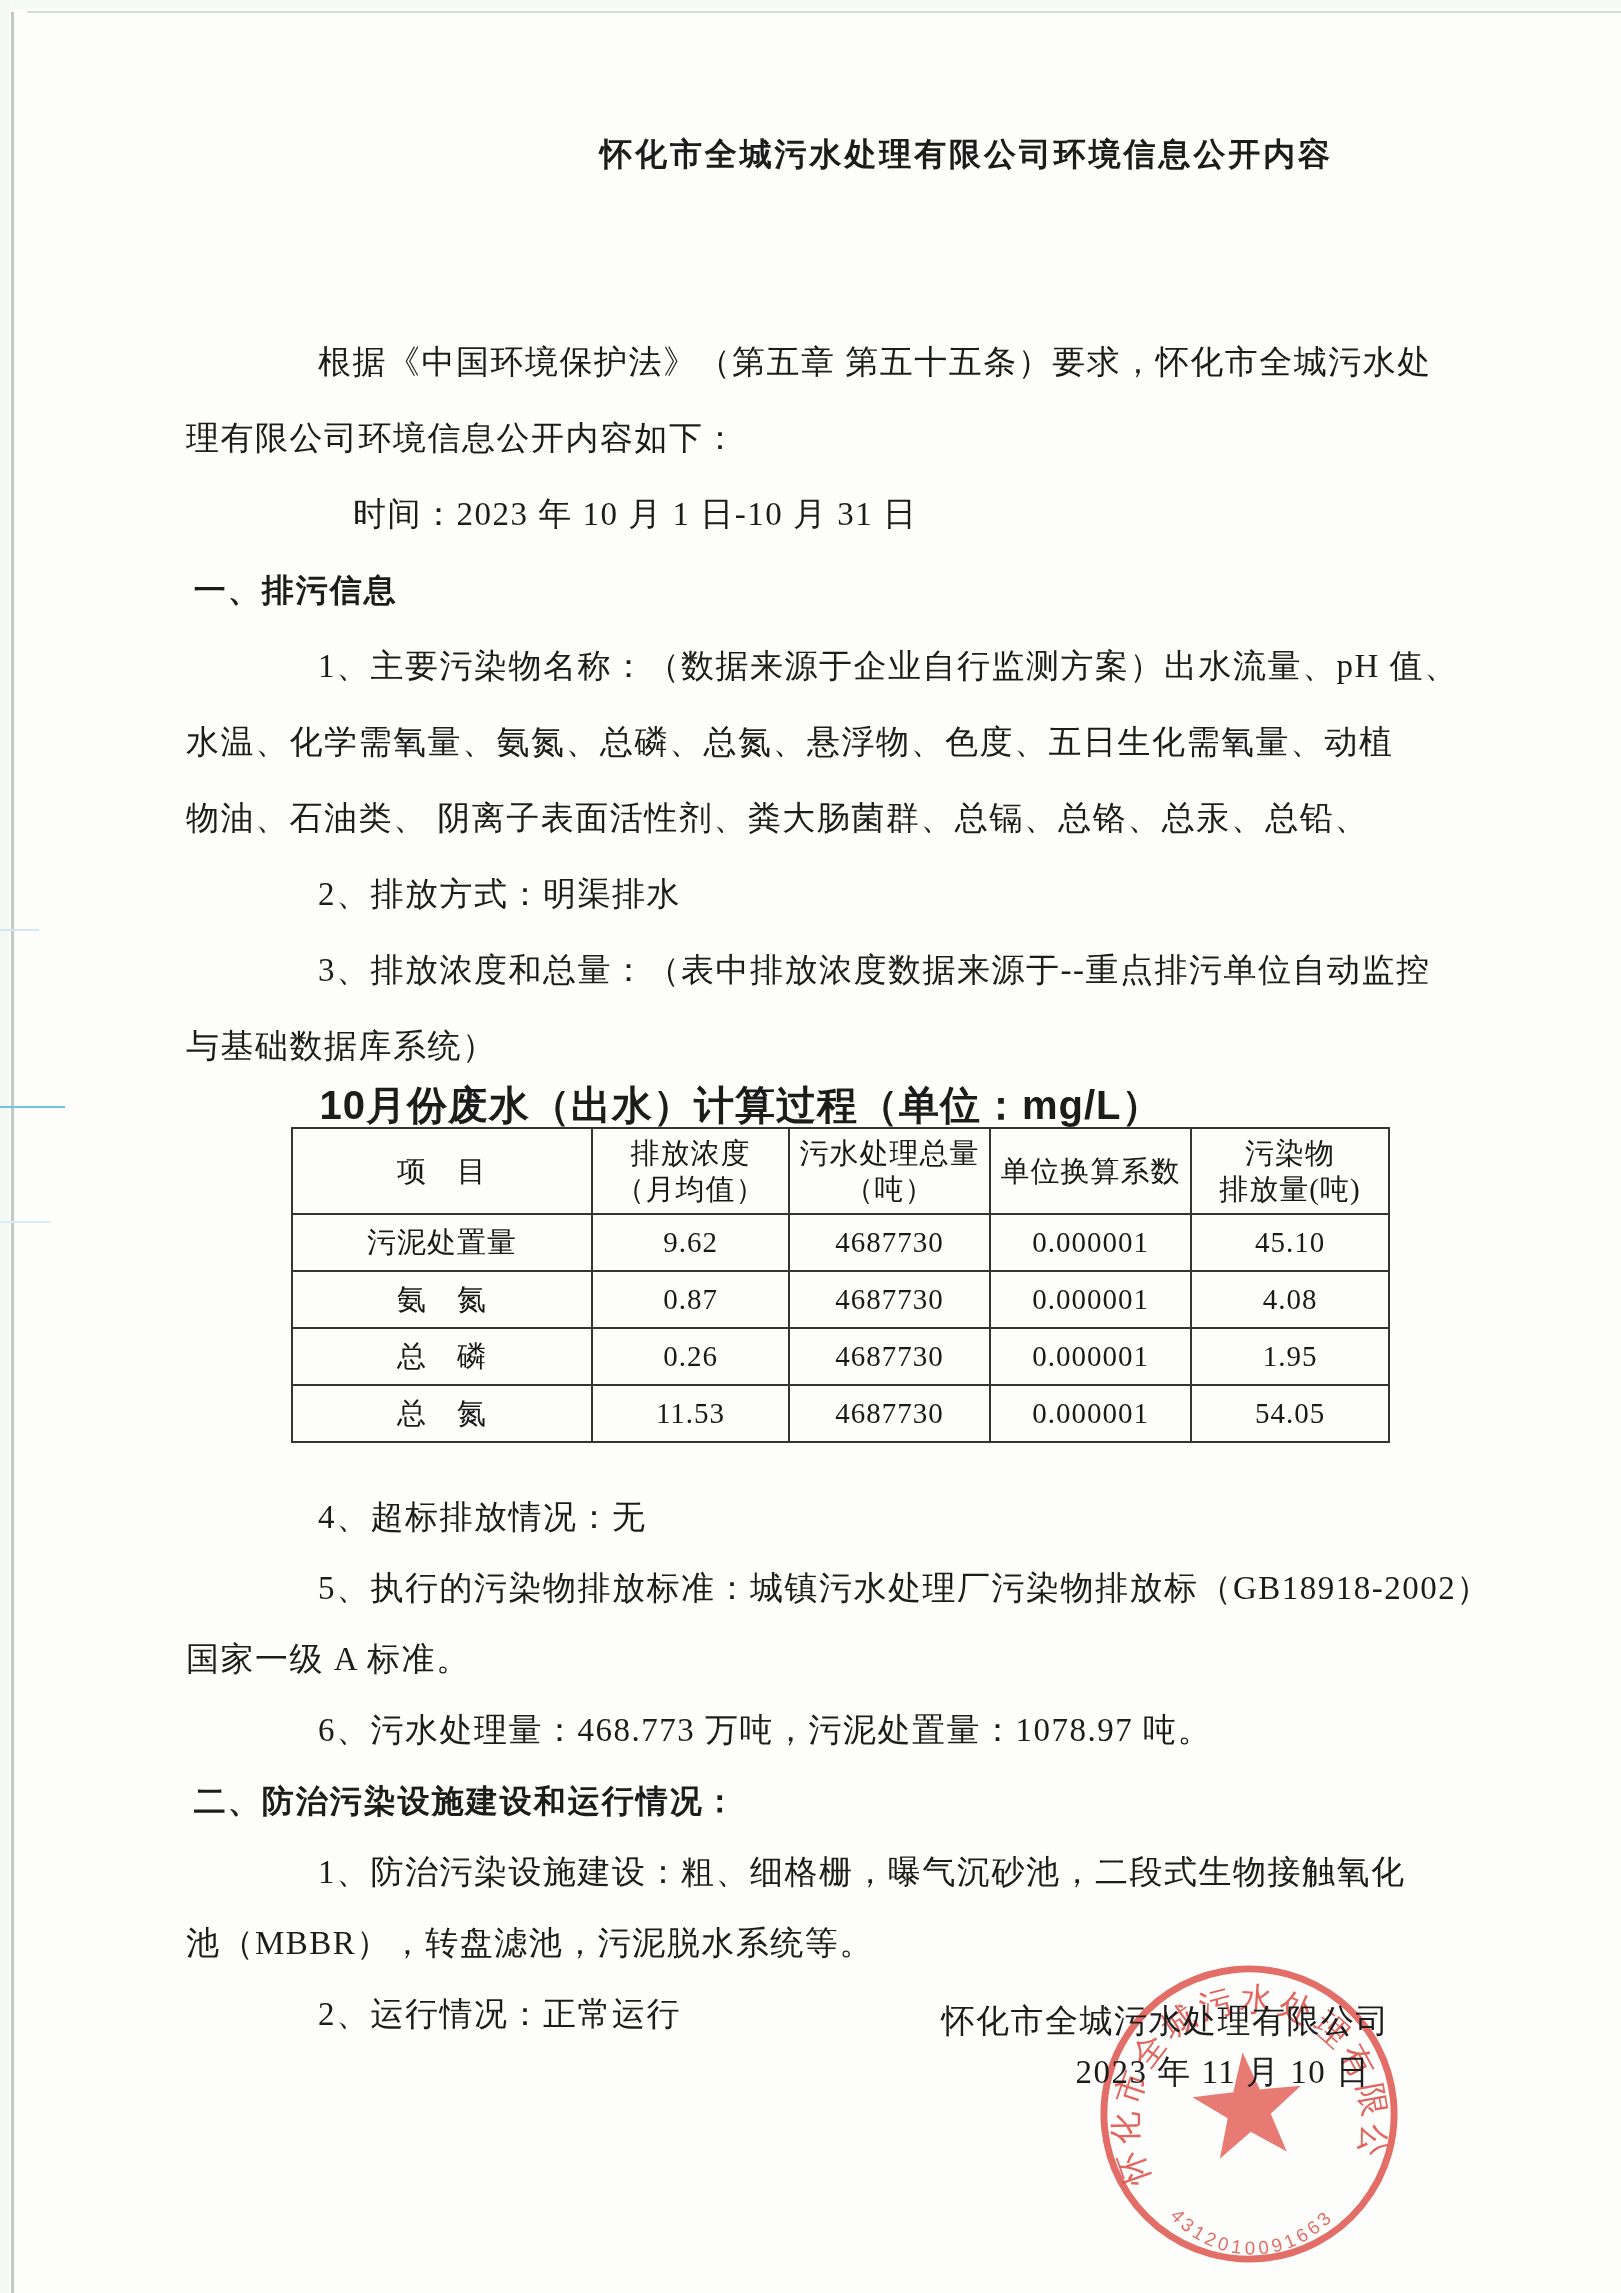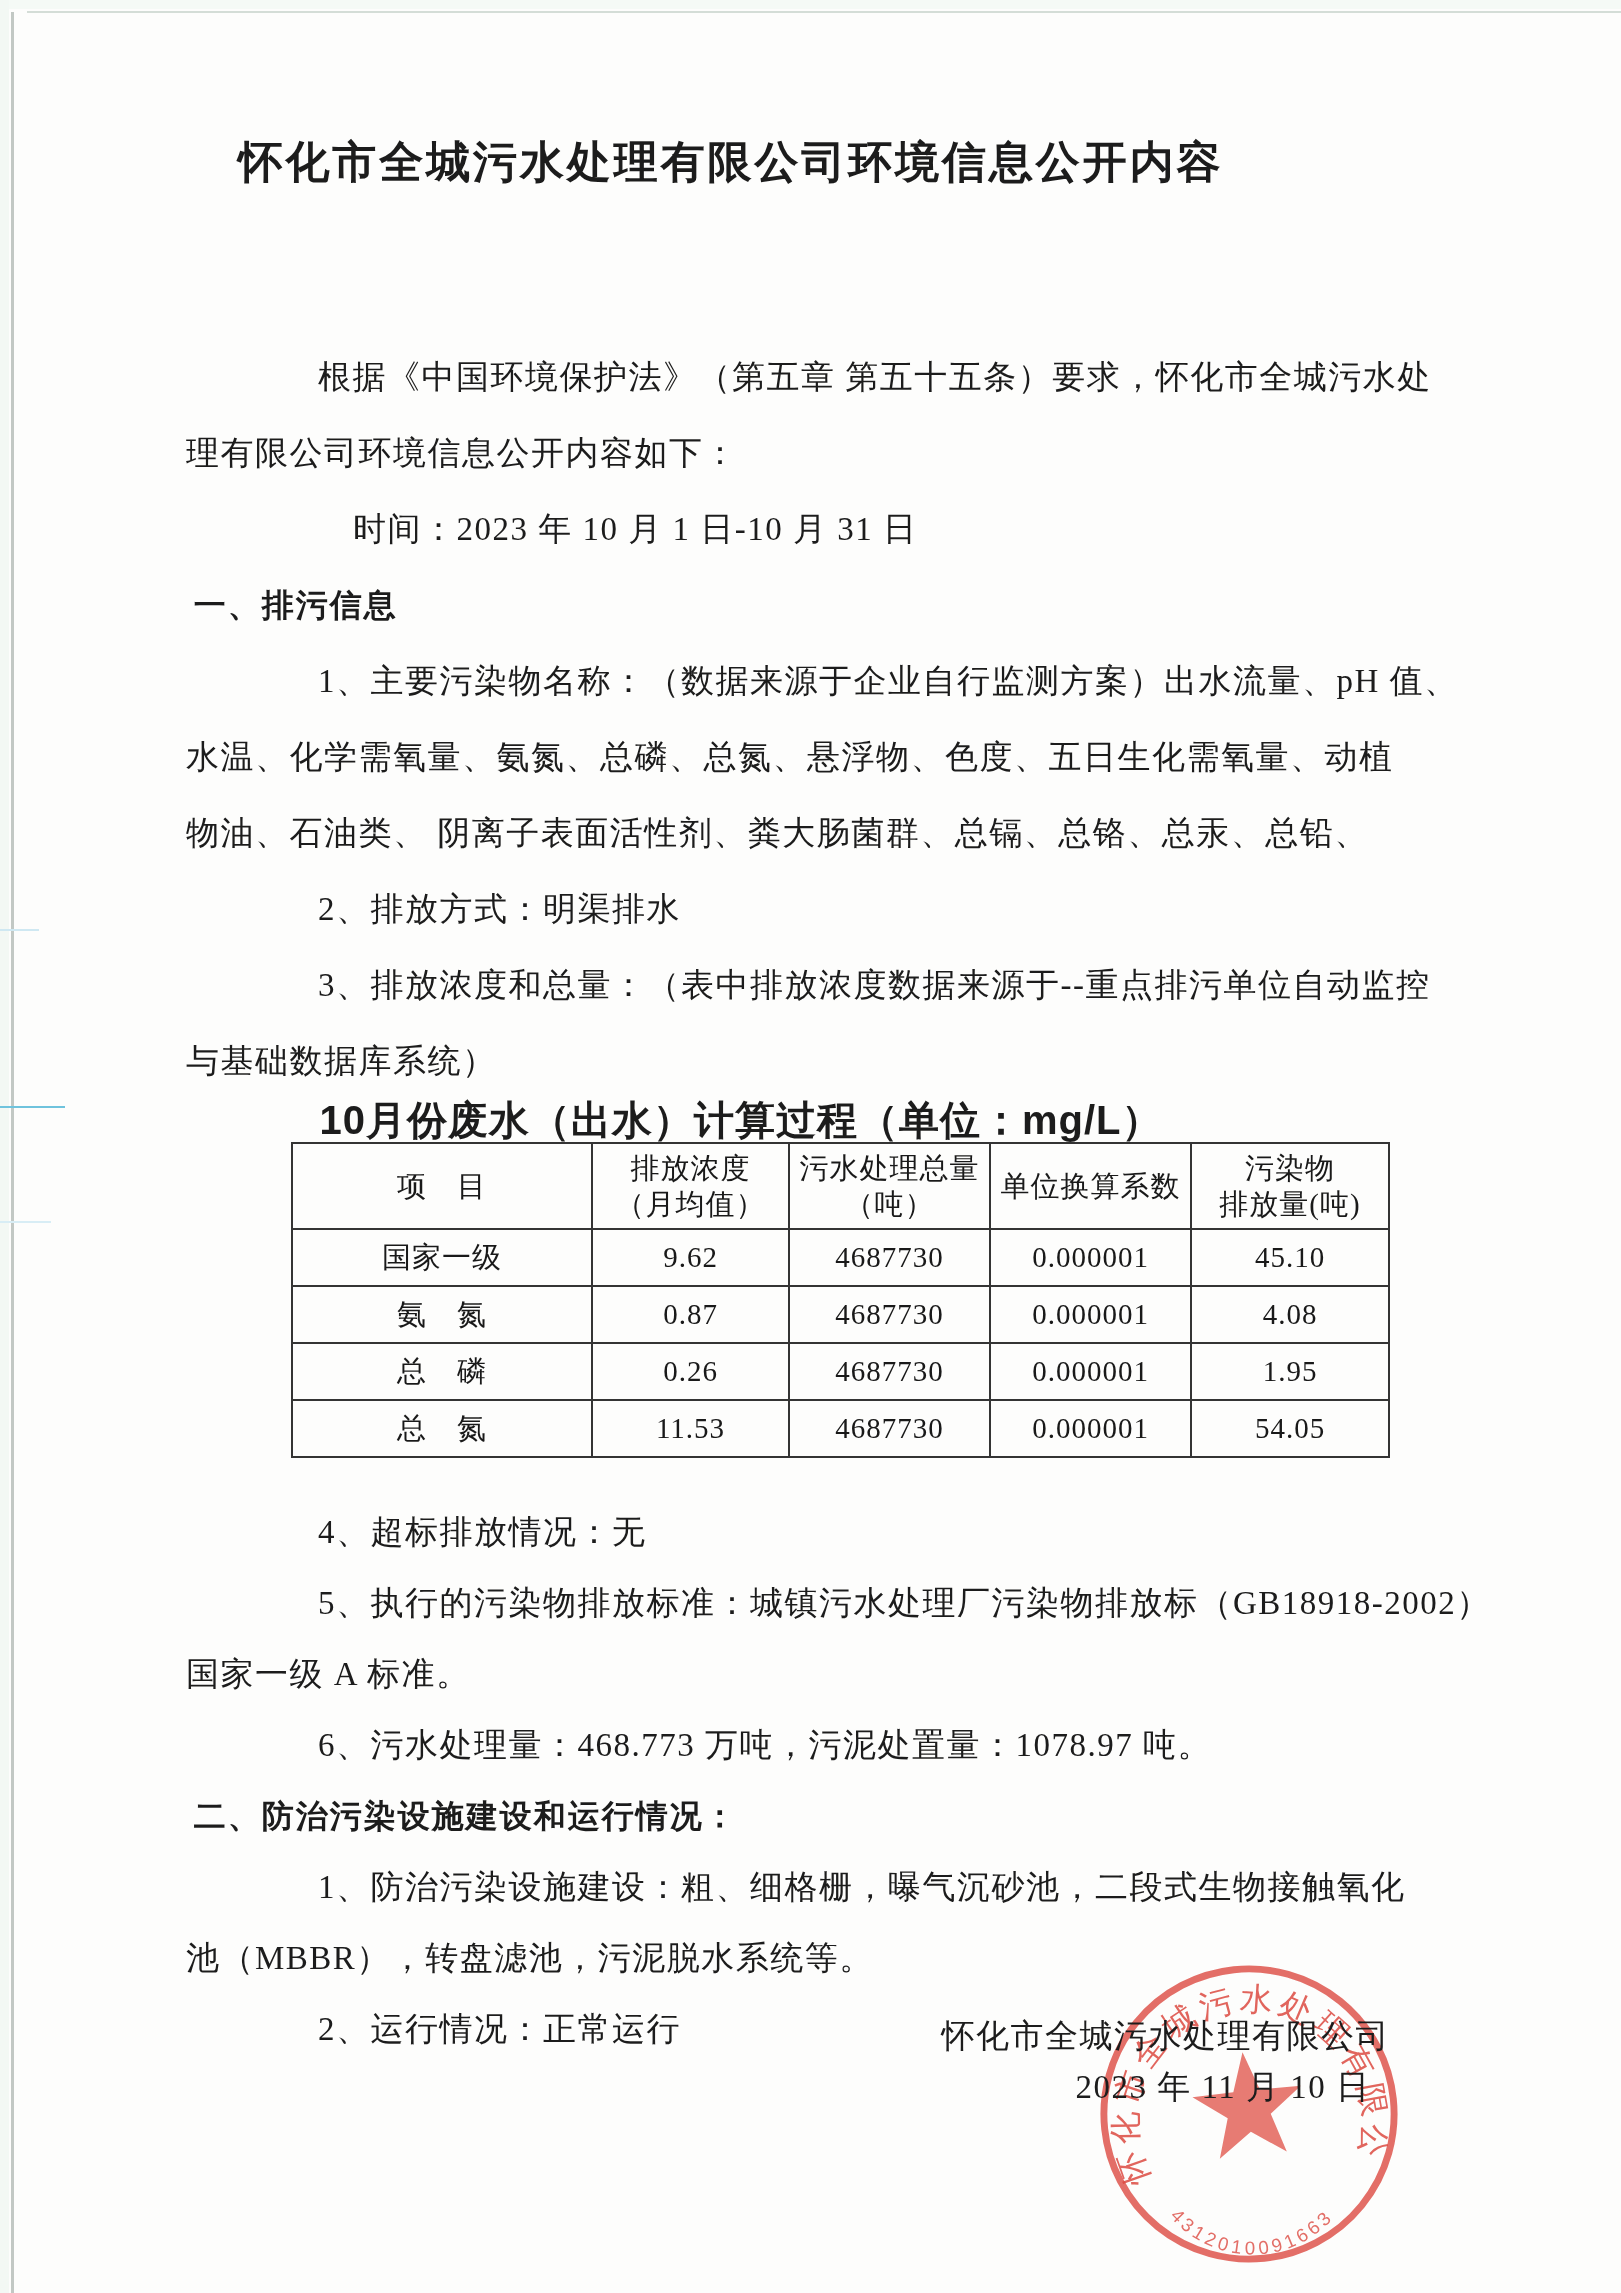--- a/index.html
+++ b/index.html
@@ -19,22 +19,22 @@
   .edge-topband{position:absolute;left:0;top:0;right:0;height:8.8px;background:#f5faf6;}
   .tick{position:absolute;height:2px;}
   .tick-strong{left:0;top:1106px;width:65px;background:#6fc3dd;}
   .tick-faint1{left:0;top:929px;width:39px;background:#cfe8f2;}
   .tick-faint2{left:0;top:1221px;width:51px;background:#d8edf5;}
 
   .content{position:absolute;left:186px;top:0;width:1204px;}
 
   .doc-title{
     margin:133px 0 0 0;
-    font-size:44px;font-weight:bold;letter-spacing:2.9px;
-    text-align:center;position:relative;left:-57px;
+    font-size:32px;font-weight:bold;letter-spacing:2.9px;
+    text-align:right;position:relative;left:-57px;
     white-space:nowrap;
   }
 
   .block{margin:0;padding:0;}
   .block-1{margin-top:147px;}
   .line{
     display:block;height:76px;line-height:76px;
     font-size:33px;letter-spacing:1.5px;white-space:nowrap;
   }
   .indent-a{padding-left:132px;}
@@ -123,21 +123,21 @@
         <th>项　目</th>
         <th>排放浓度
 （月均值）</th>
         <th>污水处理总量
 （吨）</th>
         <th>单位换算系数</th>
         <th>污染物
 排放量(吨)</th>
       </tr>
       <tr>
-        <td>国家一级</td>
+        <td>污泥处置量</td>
         <td>9.62</td>
         <td>4687730</td>
         <td>0.000001</td>
         <td>45.10</td>
       </tr>
       <tr>
         <td>氨　氮</td>
         <td>0.87</td>
         <td>4687730</td>
         <td>0.000001</td>

